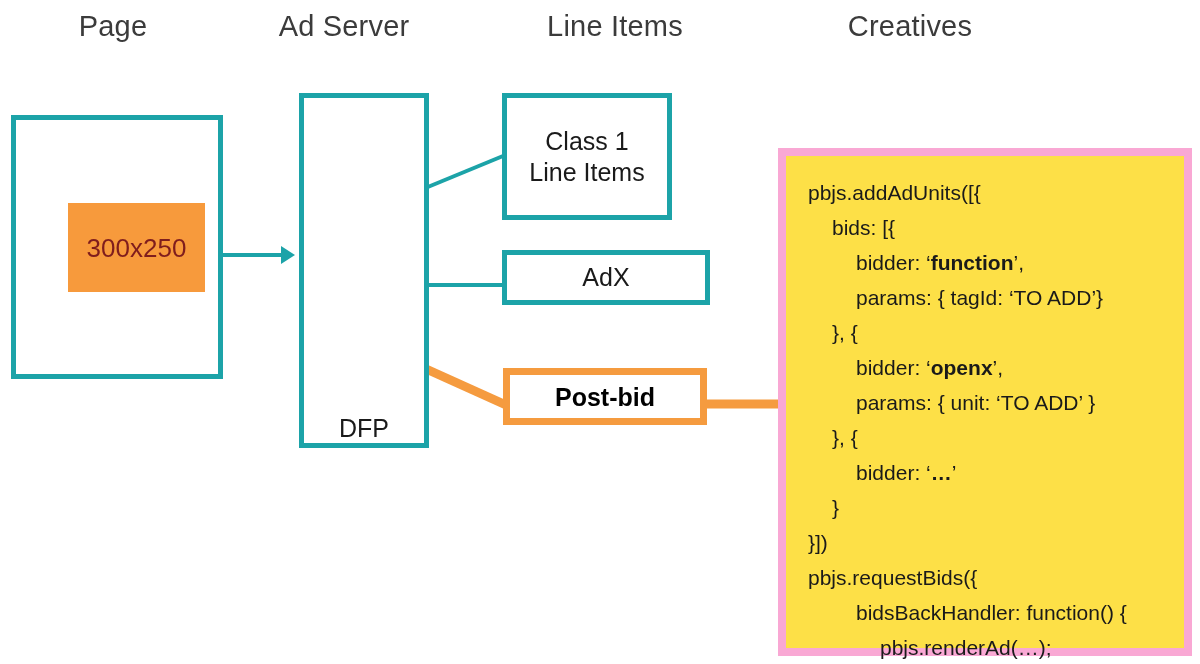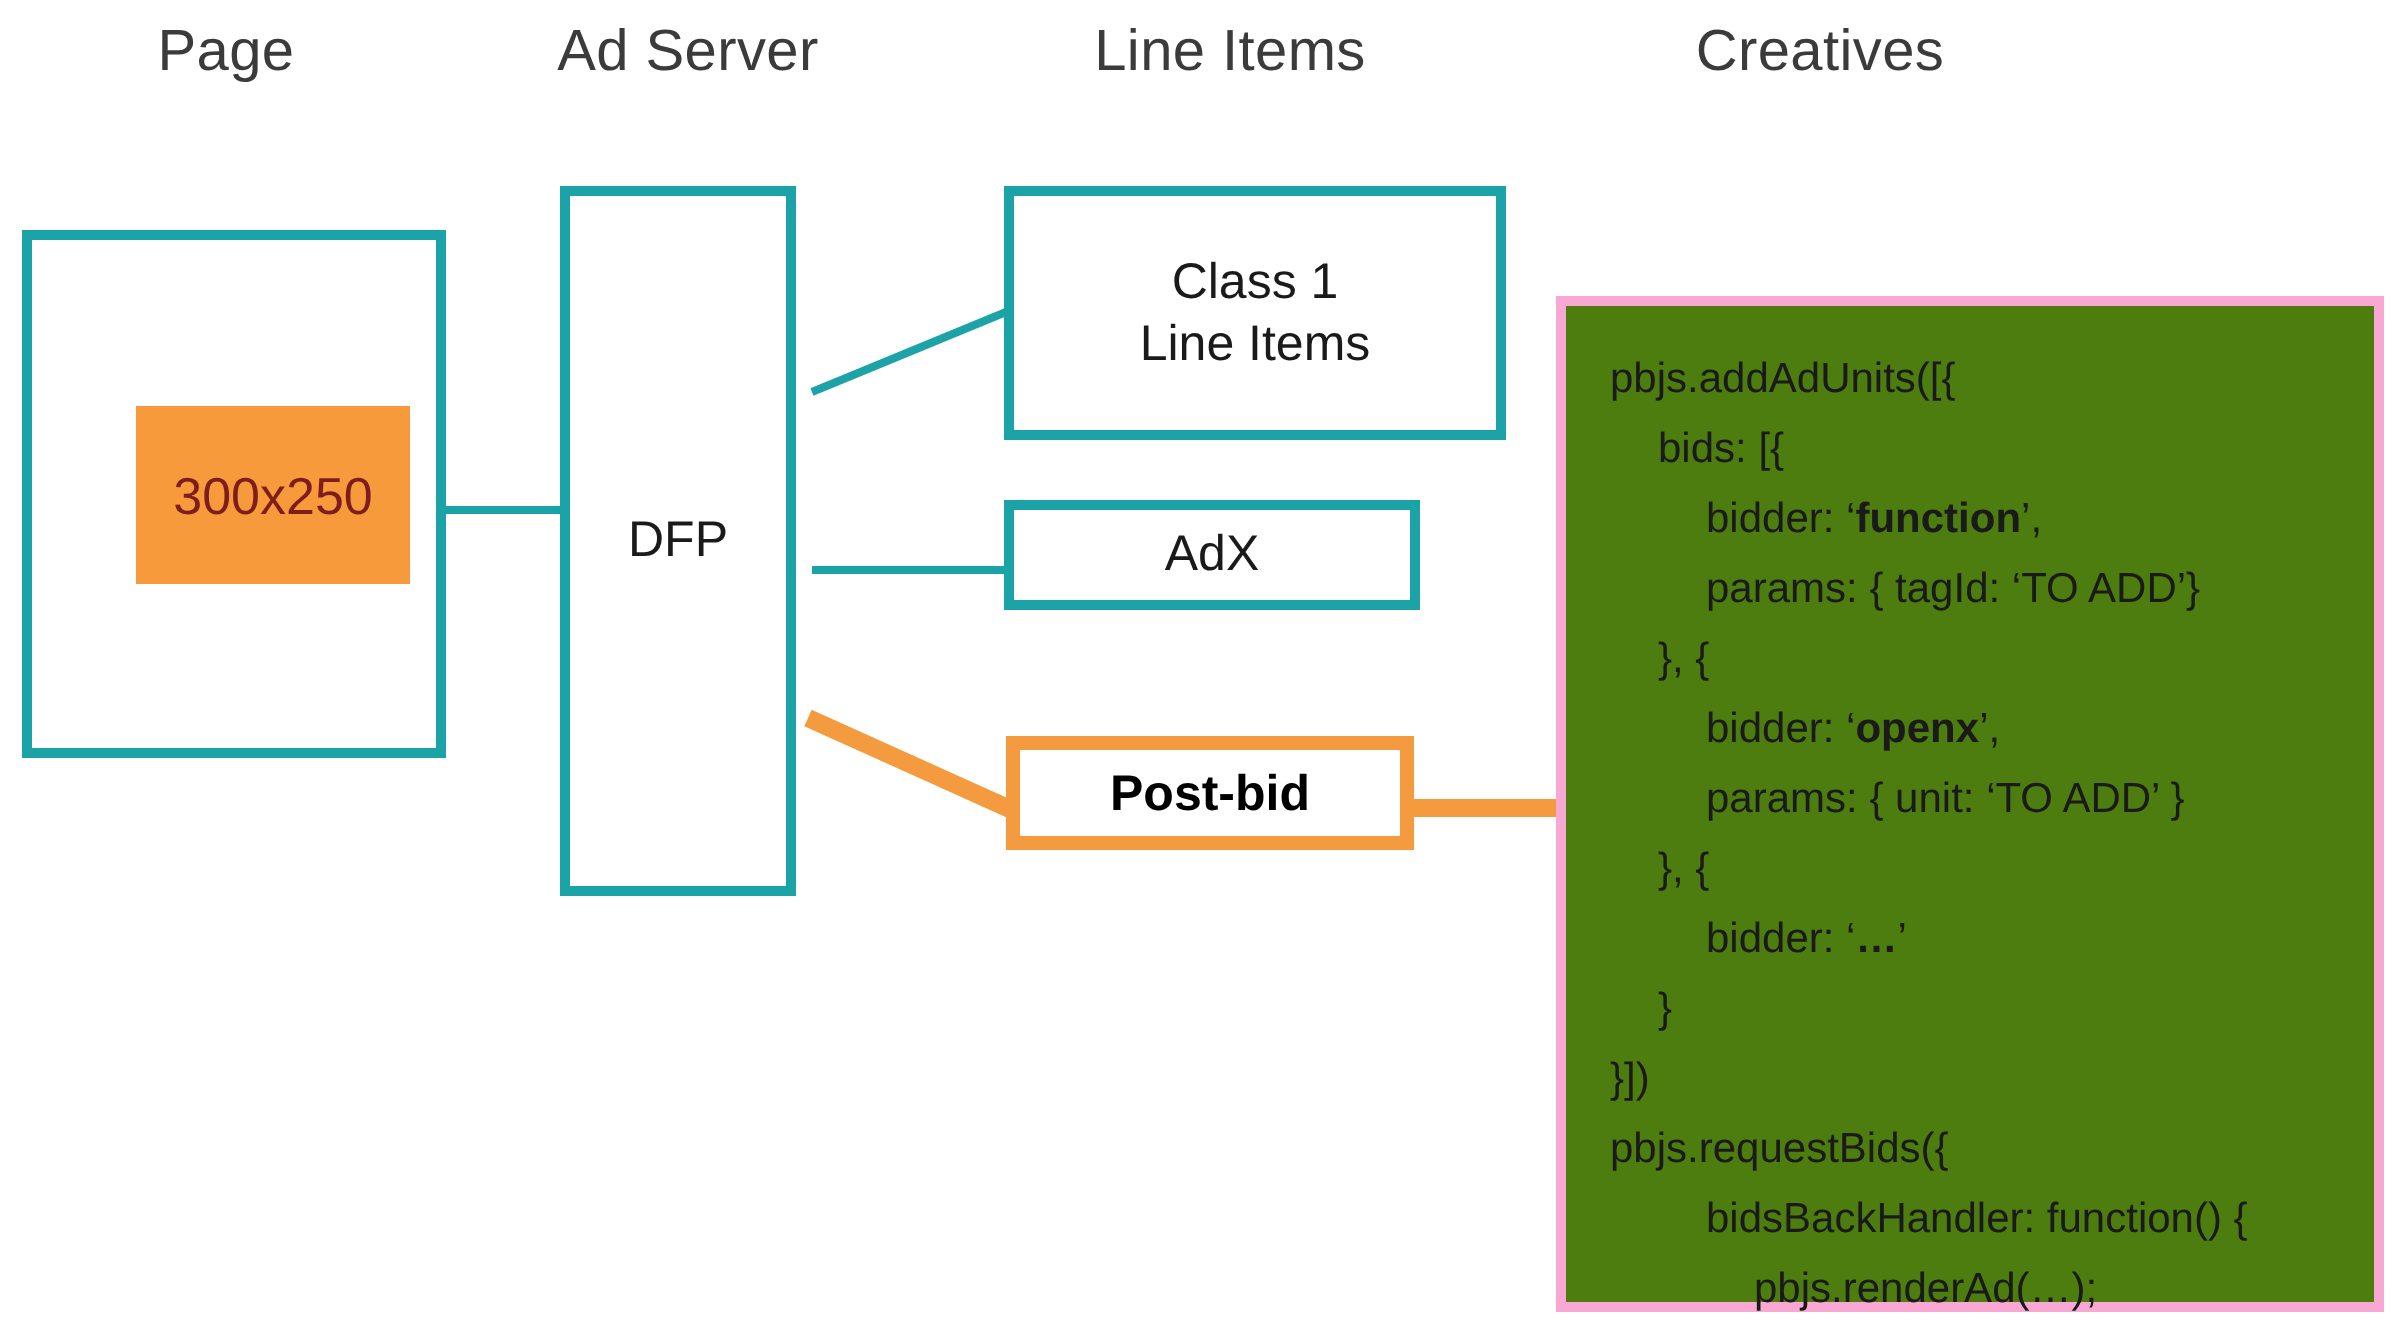--- a/index.html
+++ b/index.html
@@ -63,22 +63,22 @@
     background: #F79A3C;
     display: flex; align-items: center; justify-content: center;
   }
   #adunit-label {
     color: #7f1d1d;
     font-size: 26px;
     line-height: 1;
     white-space: nowrap;
   }
 
-  #dfp-box       { left: 280px; top: 93px;  width: 118px; height: 355px; }
-  #class1-box    { left: 502px; top: 93px;  width: 251px; height: 127px; }
+  #dfp-box       { left: 299px; top: 93px;  width: 130px; height: 355px; align-items: flex-end; }
+  #class1-box    { left: 502px; top: 93px;  width: 170px; height: 127px; }
   #adx-box       { left: 502px; top: 250px; width: 208px; height: 55px; }
   #postbid-box   { left: 503px; top: 368px; width: 204px; height: 57px; }
 
   .box-label {
     font-size: 25px;
     line-height: 1.22;
     color: #1a1a1a;
     white-space: pre-line;
   }
   .box-label-bold {
@@ -88,22 +88,22 @@
     line-height: 1.2;
     white-space: nowrap;
   }
 
   
   #code-box {
     position: absolute;
     left: 778px; top: 148px;
     width: 414px; height: 508px;
     box-sizing: border-box;
-    border: 5px solid #f9a8d4;
-    background: #4d7c0f;
+    border: 8px solid #f9a8d4;
+    background: #fde047;
   }
   #code-text {
     position: absolute;
     left: 22px;
     top: 19px;
     font-size: 21px;
     line-height: 35px;
     color: #1a1a1a;
     white-space: nowrap;
   }

